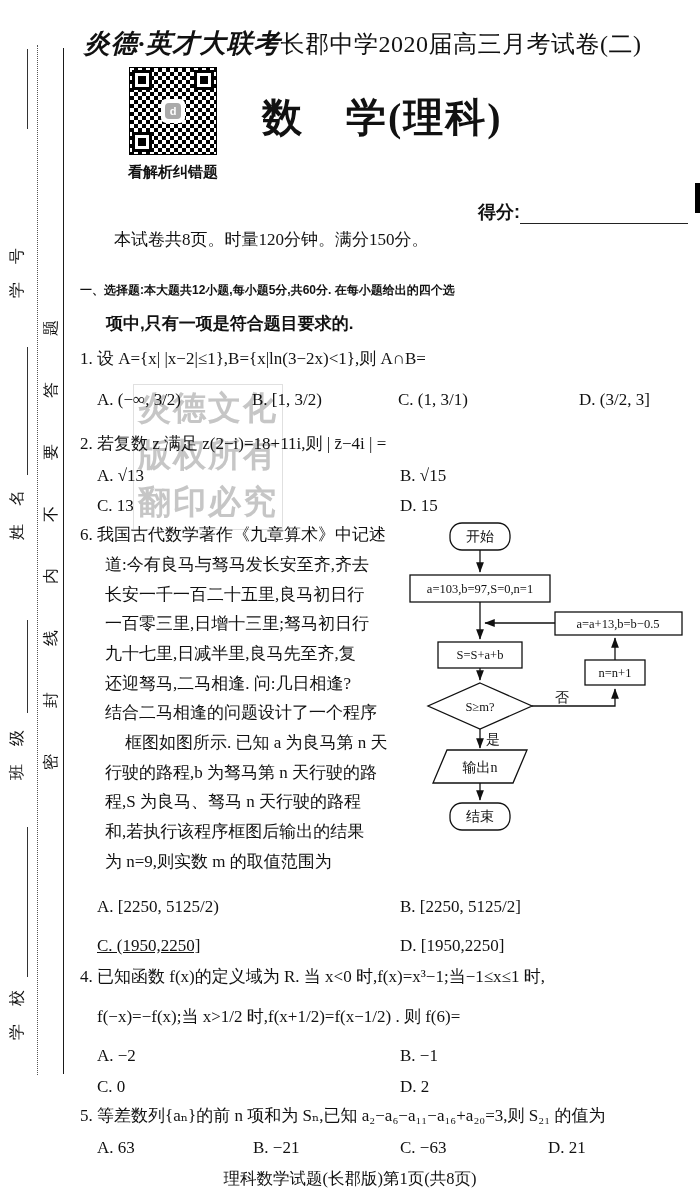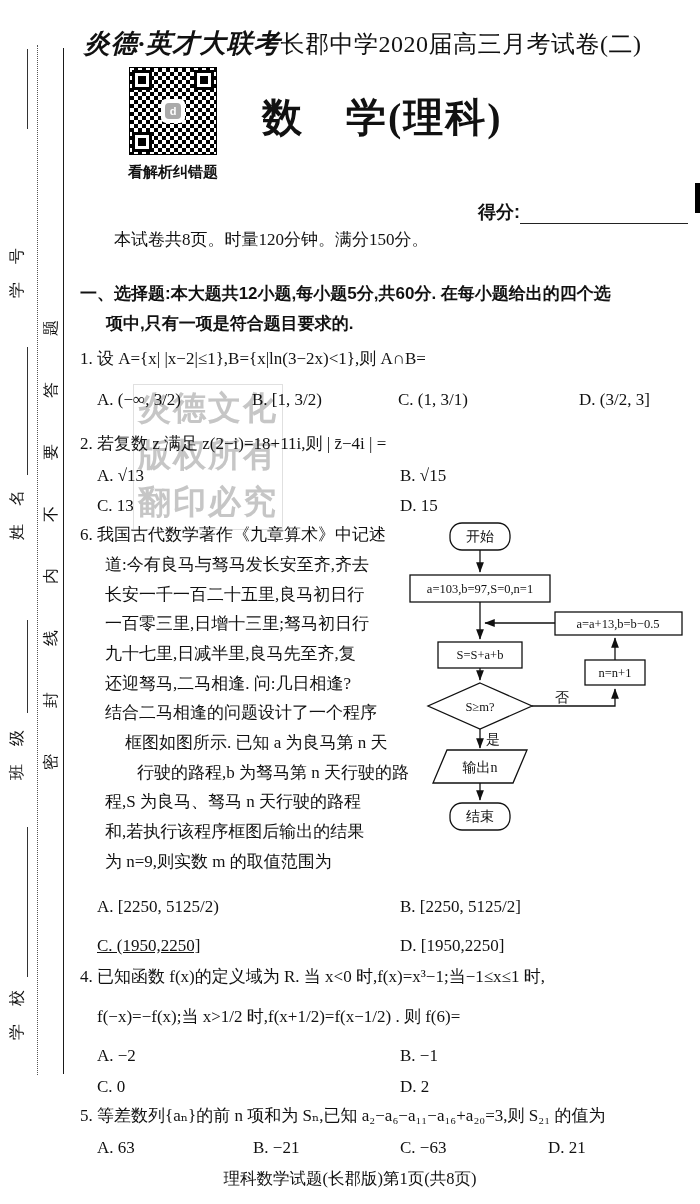--- a/index.html
+++ b/index.html
@@ -21,21 +21,21 @@
   .qr-logo{position:absolute;left:31px;top:31px;width:24px;height:24px;background:#fff;border-radius:5px;
            display:flex;align-items:center;justify-content:center;}
   .qr-logo span{width:16px;height:16px;border-radius:4px;background:#aaa;color:#fff;font:bold 11px/16px "Liberation Sans",sans-serif;text-align:center;}
   .qr-caption{left:124px;top:155px;width:98px;text-align:center;font-weight:bold;font-size:15px;margin-top:8px;}
   
   .subject{left:262px;top:90px;font-size:40px;font-weight:bold;letter-spacing:2px;}
   
   .score{left:478px;top:200px;font-size:18px;font-weight:bold;}
   .score-blank{display:inline-block;width:168px;border-bottom:1.5px solid #222;height:18px;vertical-align:bottom;}
   .intro{left:114px;top:228px;font-size:17px;}
-  .sec1{left:80px;top:282px;font-size:17px;font-weight:bold;width:615px;}
+  .sec1{left:80px;top:282px;font-size:12px;font-weight:bold;width:615px;}
   .sec2{left:106px;top:312px;font-size:17px;font-weight:bold;}
   .stem{font-size:17px;white-space:nowrap;}
   .opt{font-size:17px;white-space:nowrap;}
   
   .wm{left:133px;top:384px;width:148px;height:144px;border:1px solid #e0e0e0;text-align:center;
       color:#c6c6c6;font-weight:bold;font-size:33px;line-height:47px;letter-spacing:2px;z-index:0;}
   .content{z-index:2;}
   
   .dotted-line{left:37px;top:45px;height:1030px;border-left:1px dotted #555;width:0;}
   .solid-line{left:63px;top:48px;height:1026px;border-left:1.5px solid #1a1a1a;width:0;}
@@ -127,21 +127,21 @@
   <div class="abs opt content" style="left:400px;top:496px;">D. 15</div>
 
   <div class="abs stem content" style="left:80px;top:523px;">6. 我国古代数学著作《九章算术》中记述</div>
   <div class="abs stem content" style="left:105px;top:553px;">道:今有良马与驽马发长安至齐,齐去</div>
   <div class="abs stem content" style="left:105px;top:583px;">长安一千一百二十五里,良马初日行</div>
   <div class="abs stem content" style="left:105px;top:612px;">一百零三里,日增十三里;驽马初日行</div>
   <div class="abs stem content" style="left:105px;top:642px;">九十七里,日减半里,良马先至齐,复</div>
   <div class="abs stem content" style="left:105px;top:672px;">还迎驽马,二马相逢. 问:几日相逢?</div>
   <div class="abs stem content" style="left:105px;top:701px;">结合二马相逢的问题设计了一个程序</div>
   <div class="abs stem content" style="left:105px;top:731px;margin-left:20px;">框图如图所示. 已知 a 为良马第 n 天</div>
-  <div class="abs stem content" style="left:105px;top:761px;margin-left:32px;">行驶的路程,b 为驽马第 n 天行驶的路</div>
+  <div class="abs stem content" style="left:105px;top:761px;">行驶的路程,b 为驽马第 n 天行驶的路</div>
   <div class="abs stem content" style="left:105px;top:790px;">程,S 为良马、驽马 n 天行驶的路程</div>
   <div class="abs stem content" style="left:105px;top:820px;">和,若执行该程序框图后输出的结果</div>
   <div class="abs stem content" style="left:105px;top:850px;">为 n=9,则实数 m 的取值范围为</div>
 
   <svg class="abs fc content" width="295" height="345" viewBox="0 0 295 345">
     <defs>
       <marker id="ah" markerWidth="9" markerHeight="8" refX="7.5" refY="3" orient="auto">
         <path d="M0,0L8,3L0,6Z" fill="#111"></path>
       </marker>
     </defs>

